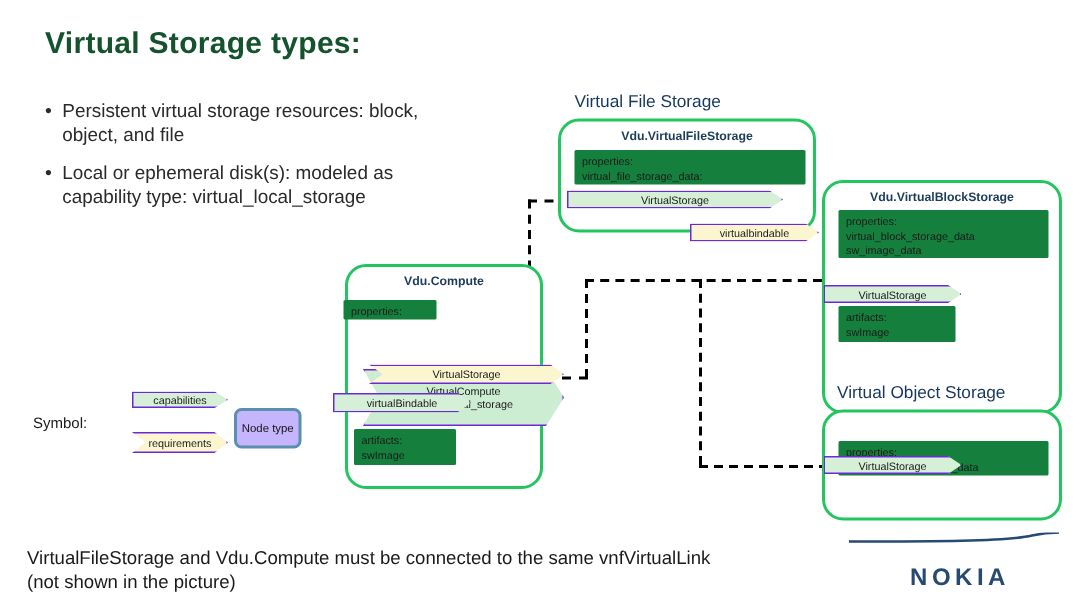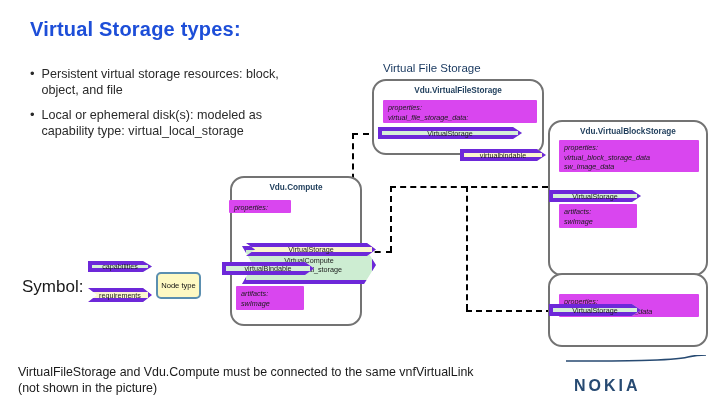--- a/index.html
+++ b/index.html
@@ -10,21 +10,21 @@
     font-family:"Liberation Sans", sans-serif;
     overflow:hidden;
     position:relative;
     color:#000;
   }
   #slide{position:absolute;inset:0;width:720px;height:405px;}
 
   
   .slide-title{
     position:absolute;left:30px;top:18px;
-    font-size:20px;font-weight:700;color:#1d4ed8;
+    font-size:20px;font-weight:700;color:#14532d;
     letter-spacing:.2px;white-space:nowrap;
   }
   .bullets{
     position:absolute;left:30px;top:66px;width:250px;
     font-size:12.6px;color:#2a2a2a;line-height:1.28;
   }
   .bullet{display:flex;gap:7px;margin-bottom:9px;}
   .bullet .dot{flex:0 0 auto;line-height:1.2;font-size:13px;}
   .bullet .btext{flex:1 1 auto;}
 
@@ -35,54 +35,53 @@
 
   
   .group-title{
     position:absolute;font-size:11.5px;font-weight:400;color:#17375e;
     white-space:nowrap;
   }
 
   
   .node{
     position:absolute;
-    border:2px solid #737373;
+    border:2px solid #22c55e;
     border-radius:14px;
     background:#ffffff;
     box-sizing:border-box;
   }
   .node-title{
     position:absolute;left:0;right:0;top:5px;
     text-align:center;
     font-size:8.2px;font-weight:700;color:#1d3c5a;
     white-space:nowrap;
   }
   .prop-box{
     position:absolute;
-    background:#d946ef;
+    background:#15803d;
     color:#1a1a1a;
     font-size:7.2px;
     line-height:1.35;
     padding:3px 6px 3px 5px;
     box-sizing:border-box;
     white-space:pre-line;
     border-radius:1px;
-    font-style:italic;
   }
 
   
   .arrow{
     position:absolute;
     box-sizing:border-box;
     font-size:7.2px;
     color:#1a1a1a;
     display:flex;align-items:center;justify-content:center;
     text-align:center;
     line-height:1.25;
-    border:4px solid #6d28d9;
+    border:1px solid #6d28d9;
     white-space:pre-line;
   }
   .cap{
     background:#d6f0d8;
     clip-path:polygon(0 0, calc(100% - 9px) 0, 100% 50%, calc(100% - 9px) 100%, 0 100%);
   }
   .cap-notch{
     background:#cdedd2;
     clip-path:polygon(0 0, calc(100% - 12px) 0, 100% 50%, calc(100% - 12px) 100%, 0 100%, 11px 50%);
   }
@@ -91,41 +90,41 @@
     clip-path:polygon(0 0, calc(100% - 9px) 0, 100% 50%, calc(100% - 9px) 100%, 0 100%, 9px 50%);
   }
   .req-plain{
     background:#fbf6cf;
     clip-path:polygon(0 0, calc(100% - 9px) 0, 100% 50%, calc(100% - 9px) 100%, 0 100%);
   }
 
   
   .legend-label{
     position:absolute;left:22px;top:277px;
-    font-size:17px;color:#1a1a1a;
+    font-size:10px;color:#1a1a1a;
   }
   .legend-node{
     position:absolute;
     border:2px solid #5b8fb0;
     border-radius:5px;
-    background:#fef9c3;
+    background:#c4b5fd;
     font-size:7.6px;
     display:flex;align-items:center;justify-content:center;
     color:#111;
     box-sizing:border-box;
   }
 
   
   .dash-h{position:absolute;height:0;border-top:2px dashed #000;}
   .dash-v{position:absolute;width:0;border-left:2px dashed #000;}
 
   
   .nokia-wrap{position:absolute;right:14px;bottom:8px;width:132px;height:42px;}
   .nokia-text{
-    position:absolute;left:0;right:0;bottom:2px;text-align:left;
+    position:absolute;left:0;right:0;bottom:2px;text-align:center;
     font-size:16px;font-weight:700;letter-spacing:3px;color:#274a72;
   }
   .nokia-swoosh{position:absolute;left:-8px;top:0;width:140px;height:24px;}
 </style>
 </head>
 <body>
 
 <div id="slide">
 
   <div class="slide-title">Virtual Storage types:</div>
@@ -177,20 +176,21 @@
     <div class="node-title">Vdu.Compute</div>
     <div class="prop-box" style="left:-3px;top:22px;width:62px;height:13px;">properties:</div>
   </div>
   <div class="arrow cap-notch" style="left:242px;top:212px;width:134px;height:38px;margin-top:34px;">VirtualCompute
 virtual_local_storage</div>
   <div class="arrow req" style="left:246px;top:243px;width:130px;height:13px;">VirtualStorage</div>
   <div class="arrow cap" style="left:222px;top:262px;width:92px;height:13px;">virtualBindable</div>
   <div class="prop-box" style="left:236px;top:286px;width:68px;height:24px;">artifacts:
   swImage</div>
 
+  <div class="group-title" style="left:558px;top:256px;">Virtual Object Storage</div>
 
   <div class="node" style="left:548px;top:273px;width:160px;height:74px;">
     <div class="prop-box" style="left:9px;top:19px;width:140px;height:23px;">properties:
   virtual_object_storage_data</div>
   </div>
   <div class="arrow cap" style="left:549px;top:304px;width:92px;height:12px;">VirtualStorage</div>
 
   <div class="legend-label">Symbol:</div>
   <div class="arrow cap" style="left:88px;top:261px;width:64px;height:11px;">capabilities</div>
   <div class="arrow req" style="left:88px;top:288px;width:64px;height:14px;">requirements</div>

